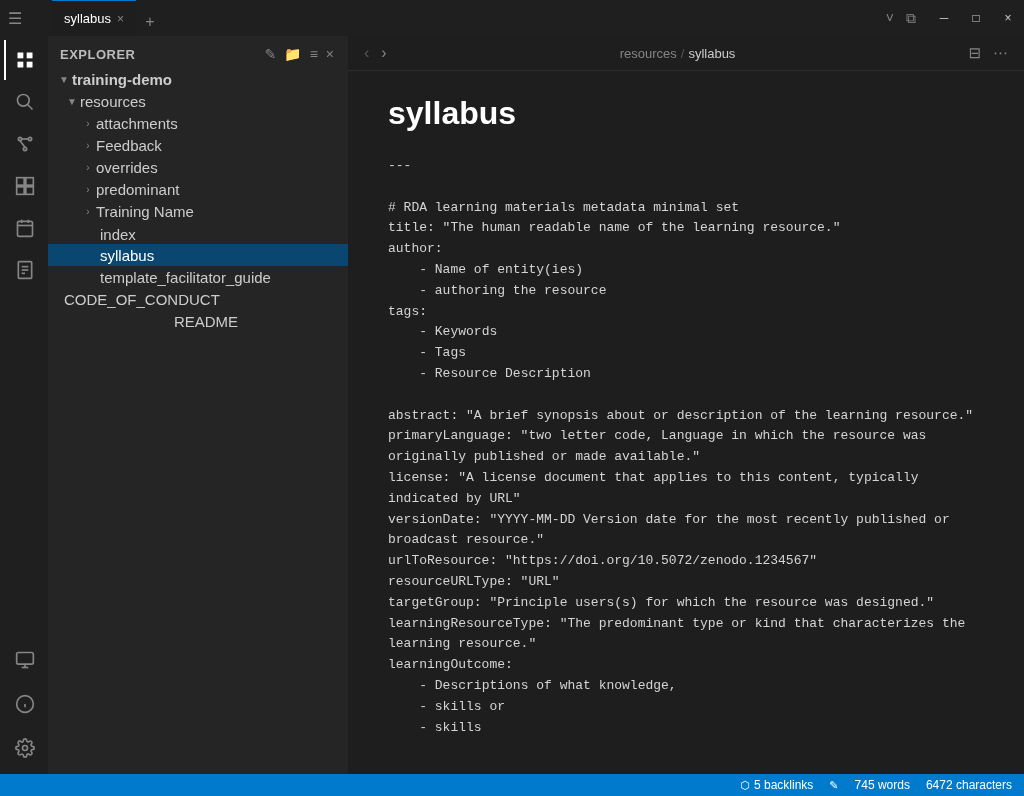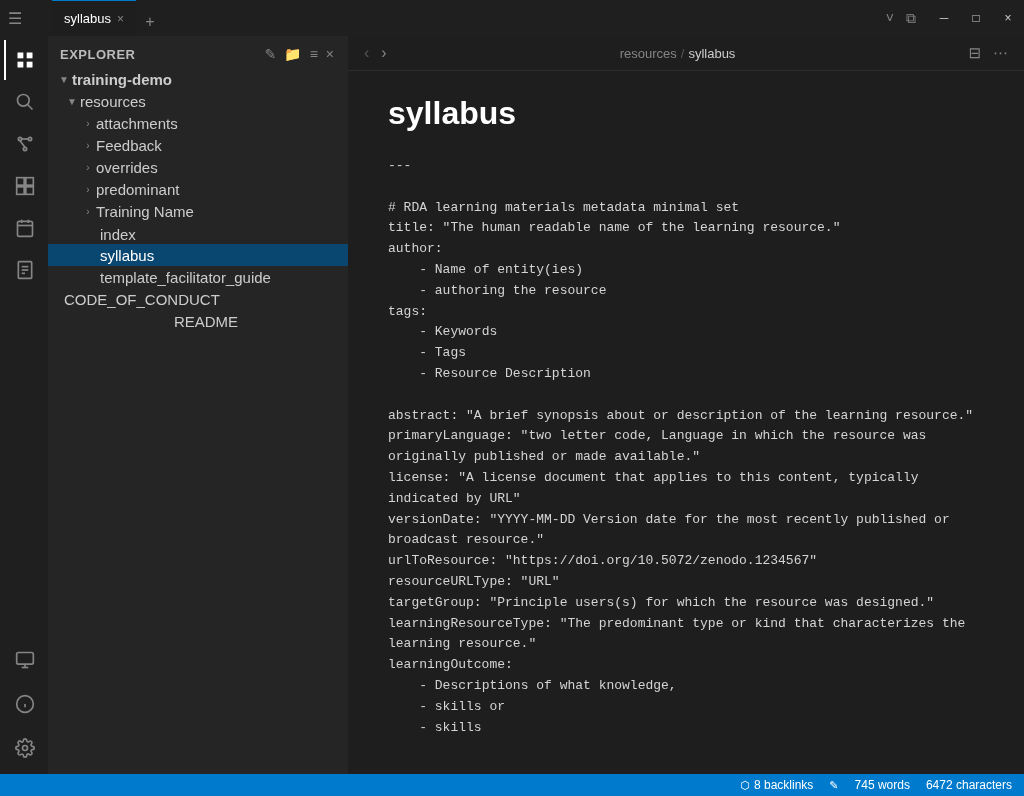--- a/index.html
+++ b/index.html
@@ -521,21 +521,21 @@
     - skills</div>
     </div>
 
   </div>
 
 </div>
 
 <div class="status-bar">
   <div class="status-item">
     <span class="status-icon">⬡</span>
-    <span>8 backlinks</span>
+    <span>5 backlinks</span>
   </div>
   <div class="status-item">
     <span class="status-icon">✎</span>
   </div>
   <div class="status-item">
     <span>745 words</span>
   </div>
   <div class="status-item">
     <span>6472 characters</span>
   </div>

